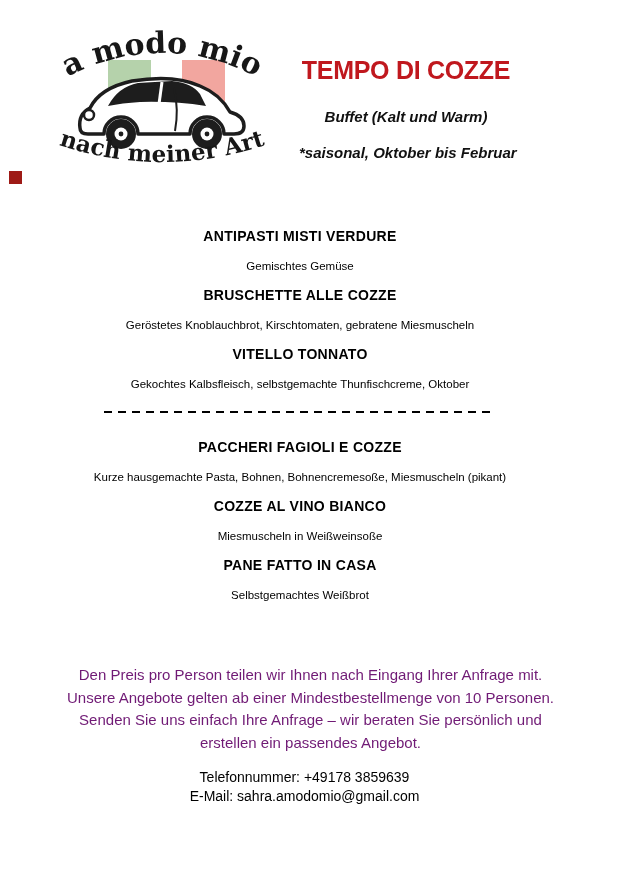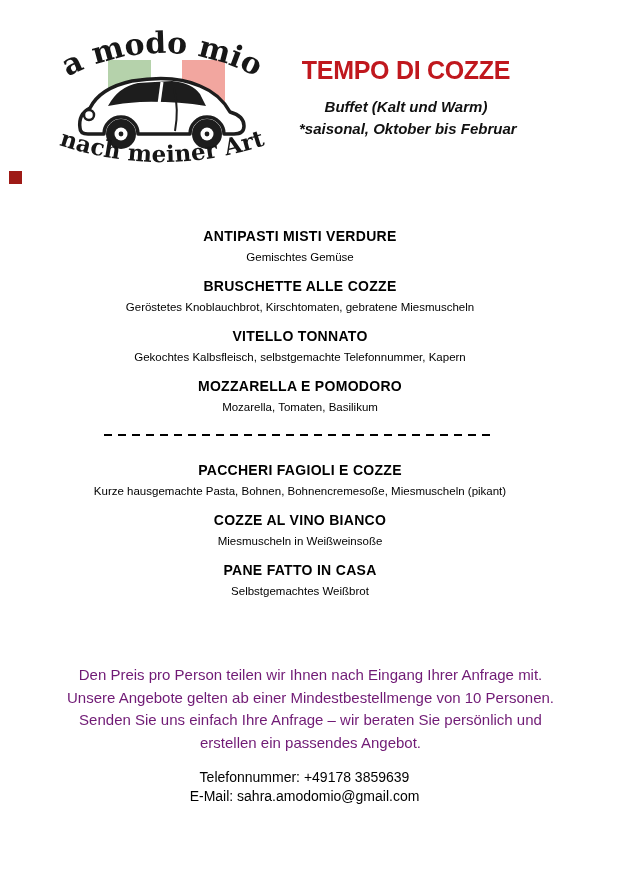--- a/index.html
+++ b/index.html
@@ -24,29 +24,29 @@
   .red-marker { position:absolute; left:9px; top:171px; width:13px; height:13px; background:#9e1a16; }
 
   
   .header-right { position:absolute; left:299px; top:57px; width:214px; text-align:center; }
   .header-title {
     font-size:25px; font-weight:bold; line-height:27px;
     color:#c0181e; letter-spacing:-0.3px; white-space:nowrap;
   }
   .header-sub {
     font-style:italic; font-weight:600; font-size:15px; line-height:17px;
-    color:#111; margin-top:5px; white-space:nowrap;
+    color:#111; margin-top:19px; white-space:nowrap;
   }
-  .header-sub.first { margin-top:14px; }
+  .header-sub.first { margin-top:24px; }
 
   
   .menu { position:absolute; top:229px; left:0; width:600px; text-align:center; }
   .menu-item { margin-bottom:15px; }
   .item-name { font-size:14px; font-weight:bold; line-height:15px; letter-spacing:0.3px; }
-  .item-desc { font-size:11.5px; line-height:13px; margin-top:7px; }
+  .item-desc { font-size:11.5px; line-height:13px; margin-top:16px; }
 
   .divider {
     width:392px; height:2px; margin:20px auto 27px auto;
     background:repeating-linear-gradient(90deg,#000 0 8px,transparent 8px 14px);
   }
 
   
   .para {
     position:absolute; top:664px; left:40px; width:541px;
     text-align:center; font-size:15px; line-height:22.5px; color:#701a75;
@@ -108,25 +108,21 @@
       <div class="menu-item">
         <div class="item-name">ANTIPASTI MISTI VERDURE</div>
         <div class="item-desc">Gemischtes Gemüse</div>
       </div>
       <div class="menu-item">
         <div class="item-name">BRUSCHETTE ALLE COZZE</div>
         <div class="item-desc">Geröstetes Knoblauchbrot, Kirschtomaten, gebratene Miesmuscheln</div>
       </div>
       <div class="menu-item">
         <div class="item-name">VITELLO TONNATO</div>
-        <div class="item-desc">Gekochtes Kalbsfleisch, selbstgemachte Telefonnummer, Kapern</div>
-      </div>
-      <div class="menu-item">
-        <div class="item-name">MOZZARELLA E POMODORO</div>
-        <div class="item-desc">Mozarella, Tomaten, Basilikum</div>
+        <div class="item-desc">Gekochtes Kalbsfleisch, selbstgemachte Thunfischcreme, Oktober</div>
       </div>
     </div>
 
     <div class="divider"></div>
 
     <div>
       <div class="menu-item">
         <div class="item-name">PACCHERI FAGIOLI E COZZE</div>
         <div class="item-desc">Kurze hausgemachte Pasta, Bohnen, Bohnencremesoße, Miesmuscheln (pikant)</div>
       </div>

